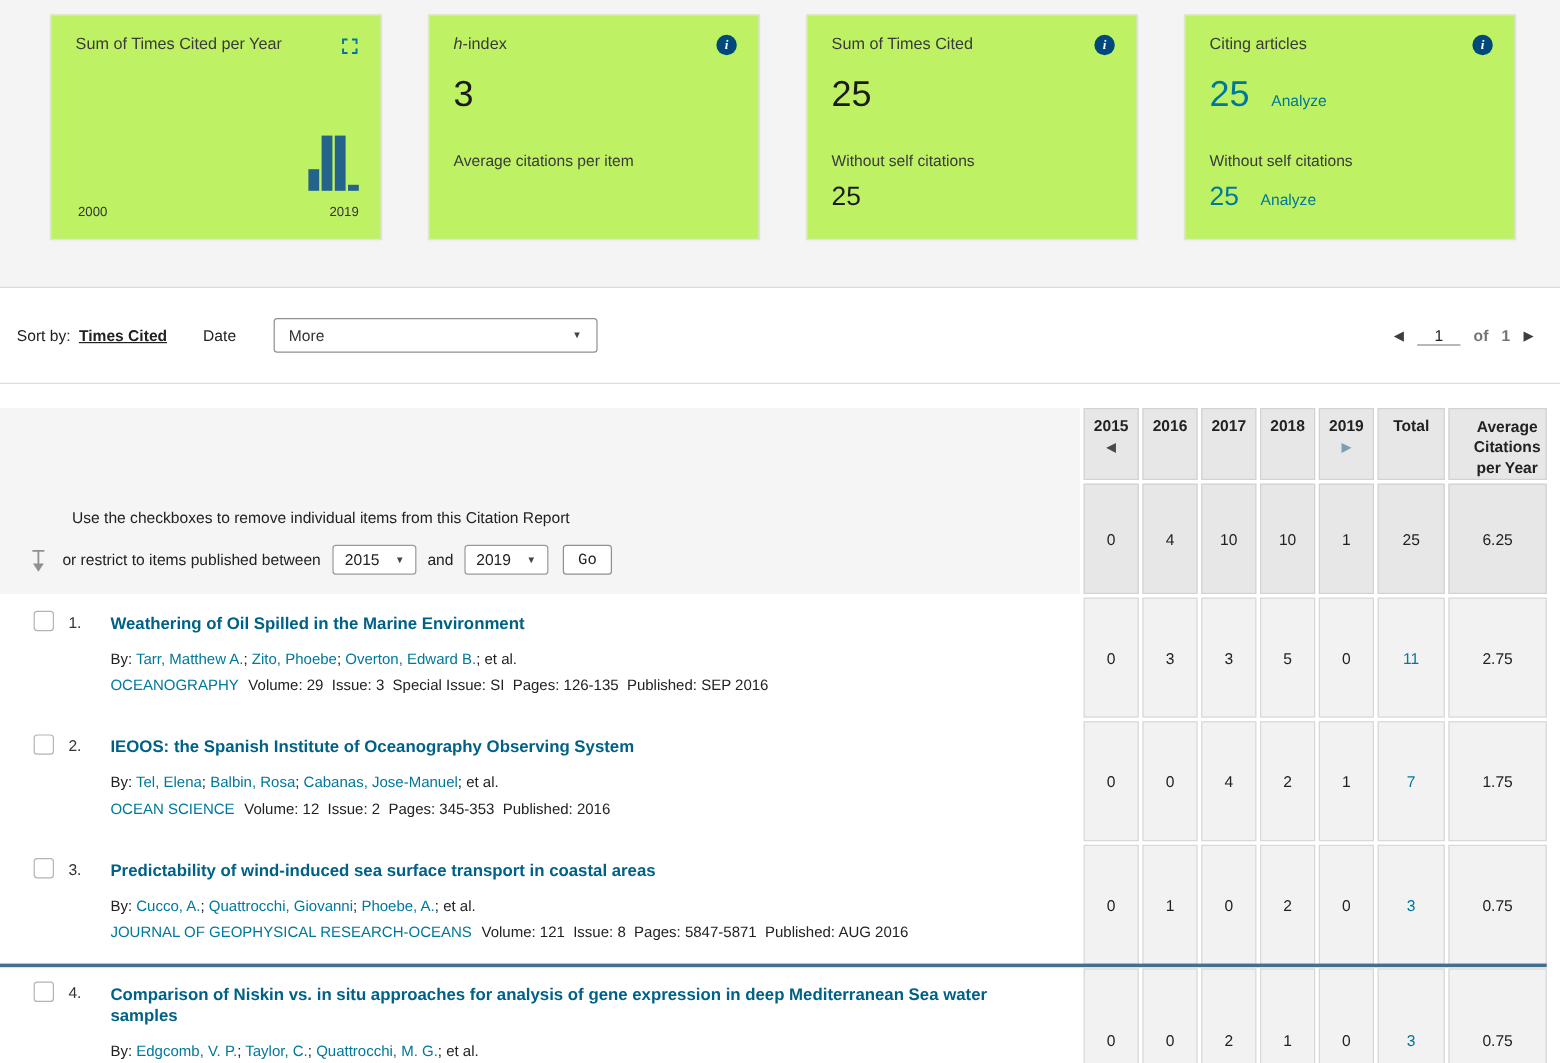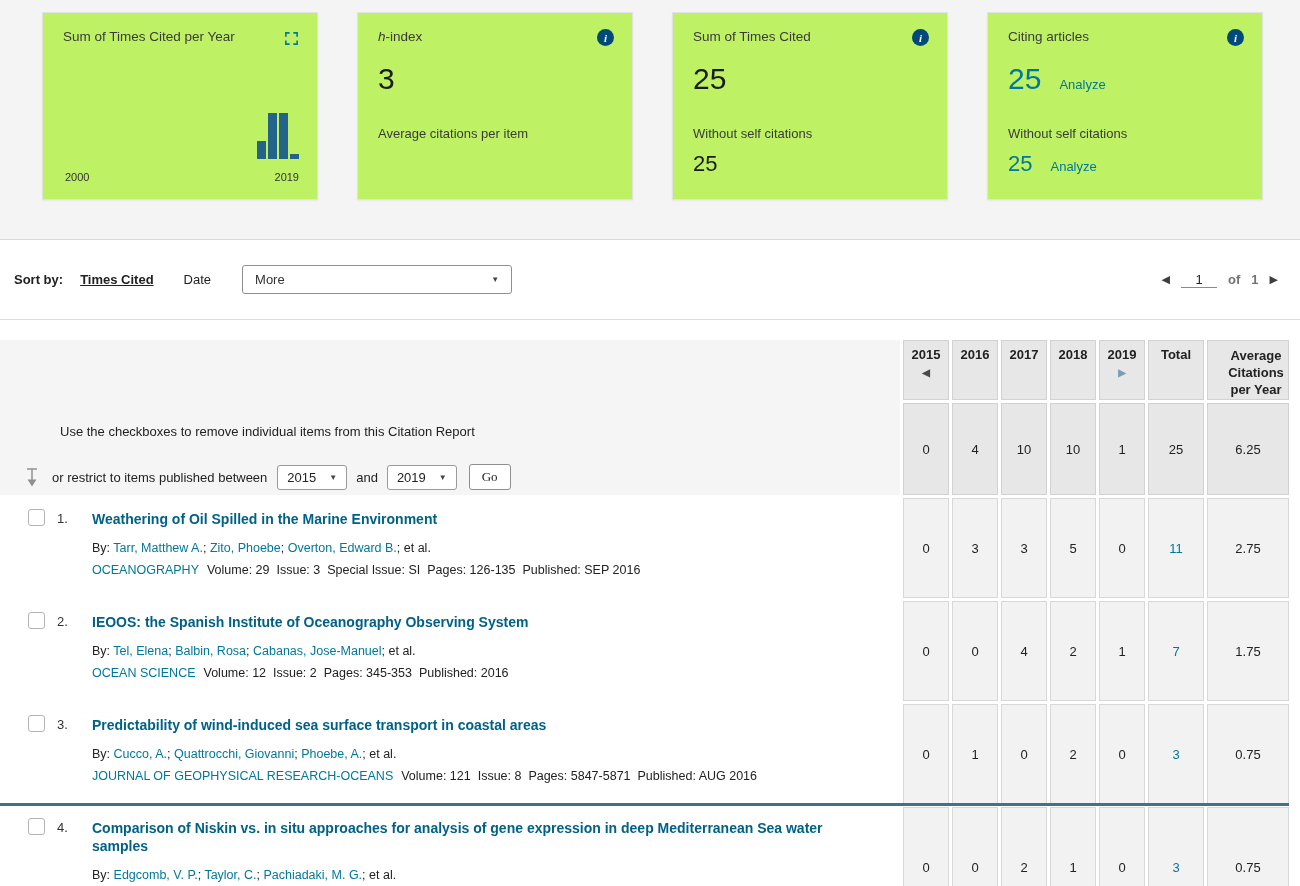--- a/index.html
+++ b/index.html
@@ -55,21 +55,21 @@
   
   .sortbar {
     height: 80px;
     background: #fff;
     border-bottom: 1px solid #dcdcdc;
     display: flex;
     align-items: center;
     padding: 0 22px 0 14px;
     font-size: 13px;
   }
-  .sort-label { font-weight: bold; margin-right: 17px; }
+  .sort-label { font-weight: normal; margin-right: 7px; }
   .times-link { font-weight: bold; color: #222; text-decoration: underline; margin-right: 30px; cursor: pointer; }
   .date-link { color: #222; margin-right: 31px; cursor: pointer; }
   .more-select {
     width: 270px; height: 29px;
     border: 1px solid #8f8f8f; border-radius: 3px; background: #fff;
     display: flex; align-items: center; justify-content: space-between;
     padding: 0 12px; cursor: pointer; color: #333;
   }
   .caret { font-size: 8px; color: #444; }
   .pagination { margin-left: auto; display: flex; align-items: center; gap: 11px; }
@@ -84,31 +84,31 @@
   .main { position: relative; height: 566px; background: #fff; overflow: hidden; }
   .cit-grid {
     display: grid;
     grid-template-columns: 900px repeat(5, 46px) 56px 82px;
     grid-template-rows: 60px 92px 100px 100px 100px 120px;
     gap: 3px;
     margin-top: 20px;
   }
   .left-panel { grid-row: 1 / 3; grid-column: 1; background: #f5f5f5; position: relative; }
   .help-text { position: absolute; left: 60px; top: 84px; font-size: 13px; color: #222; }
-  .restrict-row { position: absolute; left: 24px; top: 124px; display: flex; align-items: center; font-size: 13px; color: #222; }
+  .restrict-row { position: absolute; left: 24px; top: 114px; display: flex; align-items: center; font-size: 13px; color: #222; }
   .restrict-arrow { margin-right: 12px; display: inline-flex; }
   .restrict-text { margin-right: 10px; }
   .year-select {
     display: inline-flex; align-items: center; gap: 13px;
     border: 1px solid #9a9a9a; border-radius: 3px; background: #fff;
     padding: 4px 9px; cursor: pointer; font-size: 13px;
   }
   .and-label { margin: 0 9px; }
   .go-btn {
-    margin-left: 12px; font-size: 13px; font-family: Liberation Serif, serif;
+    margin-left: 12px; font-size: 13px; font-family: Liberation Mono, monospace;
     padding: 4px 12px; border: 1px solid #8f8f8f; border-radius: 3px;
     background: #fff; cursor: pointer; color: #222;
   }
   .hcell {
     background: #e7e7e7; border: 1px solid #d2d2d2;
     font-weight: bold; font-size: 13px; color: #222; text-align: center;
     padding-top: 6px;
   }
   .year-h { display: flex; flex-direction: column; align-items: center; gap: 5px; }
   .col-arrow { font-size: 10px; cursor: pointer; }
@@ -339,21 +339,21 @@
   <div class="pcell">
         <a class="total-link">3</a>
       </div>
   <div class="pcell">0.75</div>
 
   <div class="paper-cell">
     <input type="checkbox" class="row-check" style="">
     <span class="row-num">4.</span>
     <div class="paper-content">
       <a class="paper-title">Comparison of Niskin vs. in situ approaches for analysis of gene expression in deep Mediterranean Sea water samples</a>
-      <div class="byline"><span style="white-space:pre">By: </span><a class="lnk">Edgcomb, V. P.</a><span style="white-space:pre">; </span><a class="lnk">Taylor, C.</a><span style="white-space:pre">; </span><a class="lnk">Pachiadaki, M. G.</a><span style="white-space:pre">; et al.</span></div>
+      <div class="byline"><span style="white-space:pre">By: </span><a class="lnk">Edgcomb, V. P.</a><span style="white-space:pre">; </span><a class="lnk">Taylor, C.</a><span style="white-space:pre">; </span><a class="lnk">Quattrocchi, M. G.</a><span style="white-space:pre">; et al.</span></div>
       
     </div>
   </div>
   <div class="pcell">0</div>
   <div class="pcell">0</div>
   <div class="pcell">2</div>
   <div class="pcell">1</div>
   <div class="pcell">0</div>
   <div class="pcell">
         <a class="total-link">3</a>

